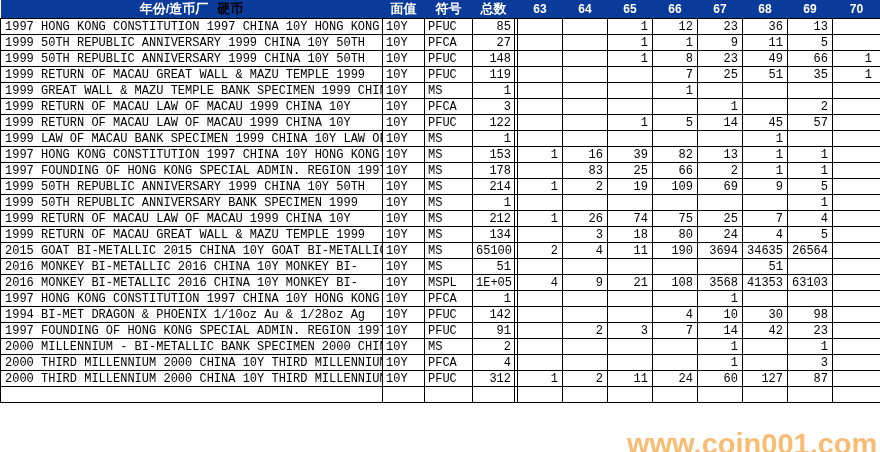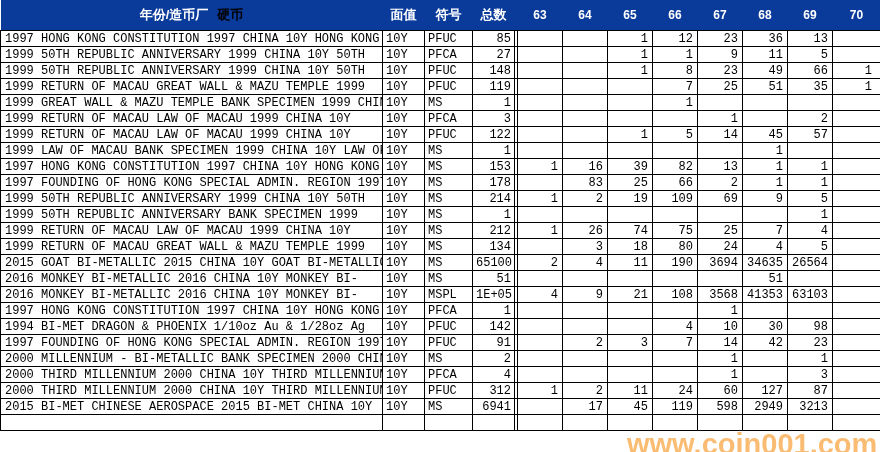--- a/index.html
+++ b/index.html
@@ -23,21 +23,21 @@
   col.c-sym    { width: 48px; }
   col.c-total  { width: 42px; }
   col.c-gap    { width: 3px; }
   col.c-grade  { width: 45px; }
   col.c-grade-last { width: 48px; }
 
   thead th {
     background: #0a3a9a;
     border: none;
     height: 16px;
-    padding: 6px;
+    padding: 0;
     font-family: "Liberation Sans", sans-serif;
     font-weight: bold;
     font-size: 13px;
     color: #ffffff;
     white-space: nowrap;
     overflow: hidden;
     vertical-align: middle;
   }
   thead th.h-grade { font-size: 12px; text-align: center; }
   thead th.h-desc { text-align: center; }
@@ -460,35 +460,20 @@
           <td class="t-grade">1</td>
           <td class="t-grade">2</td>
           <td class="t-grade">11</td>
           <td class="t-grade">24</td>
           <td class="t-grade">60</td>
           <td class="t-grade">127</td>
           <td class="t-grade">87</td>
           <td class="t-grade t-grade-last"></td>
         </tr>
         <tr>
-          <td class="t-desc">2015 BI-MET CHINESE AEROSPACE 2015 BI-MET CHINA 10Y</td>
-          <td class="t-face">10Y</td>
-          <td class="t-sym">MS</td>
-          <td class="t-total">6941</td>
-          <td class="t-gap"></td>
-          <td class="t-grade"></td>
-          <td class="t-grade">17</td>
-          <td class="t-grade">45</td>
-          <td class="t-grade">119</td>
-          <td class="t-grade">598</td>
-          <td class="t-grade">2949</td>
-          <td class="t-grade">3213</td>
-          <td class="t-grade t-grade-last"></td>
-        </tr>
-        <tr>
           <td class=""></td>
           <td class=""></td>
           <td class=""></td>
           <td class=""></td>
           <td class="t-gap"></td>
           <td class=""></td>
           <td class=""></td>
           <td class=""></td>
           <td class=""></td>
           <td class=""></td>

